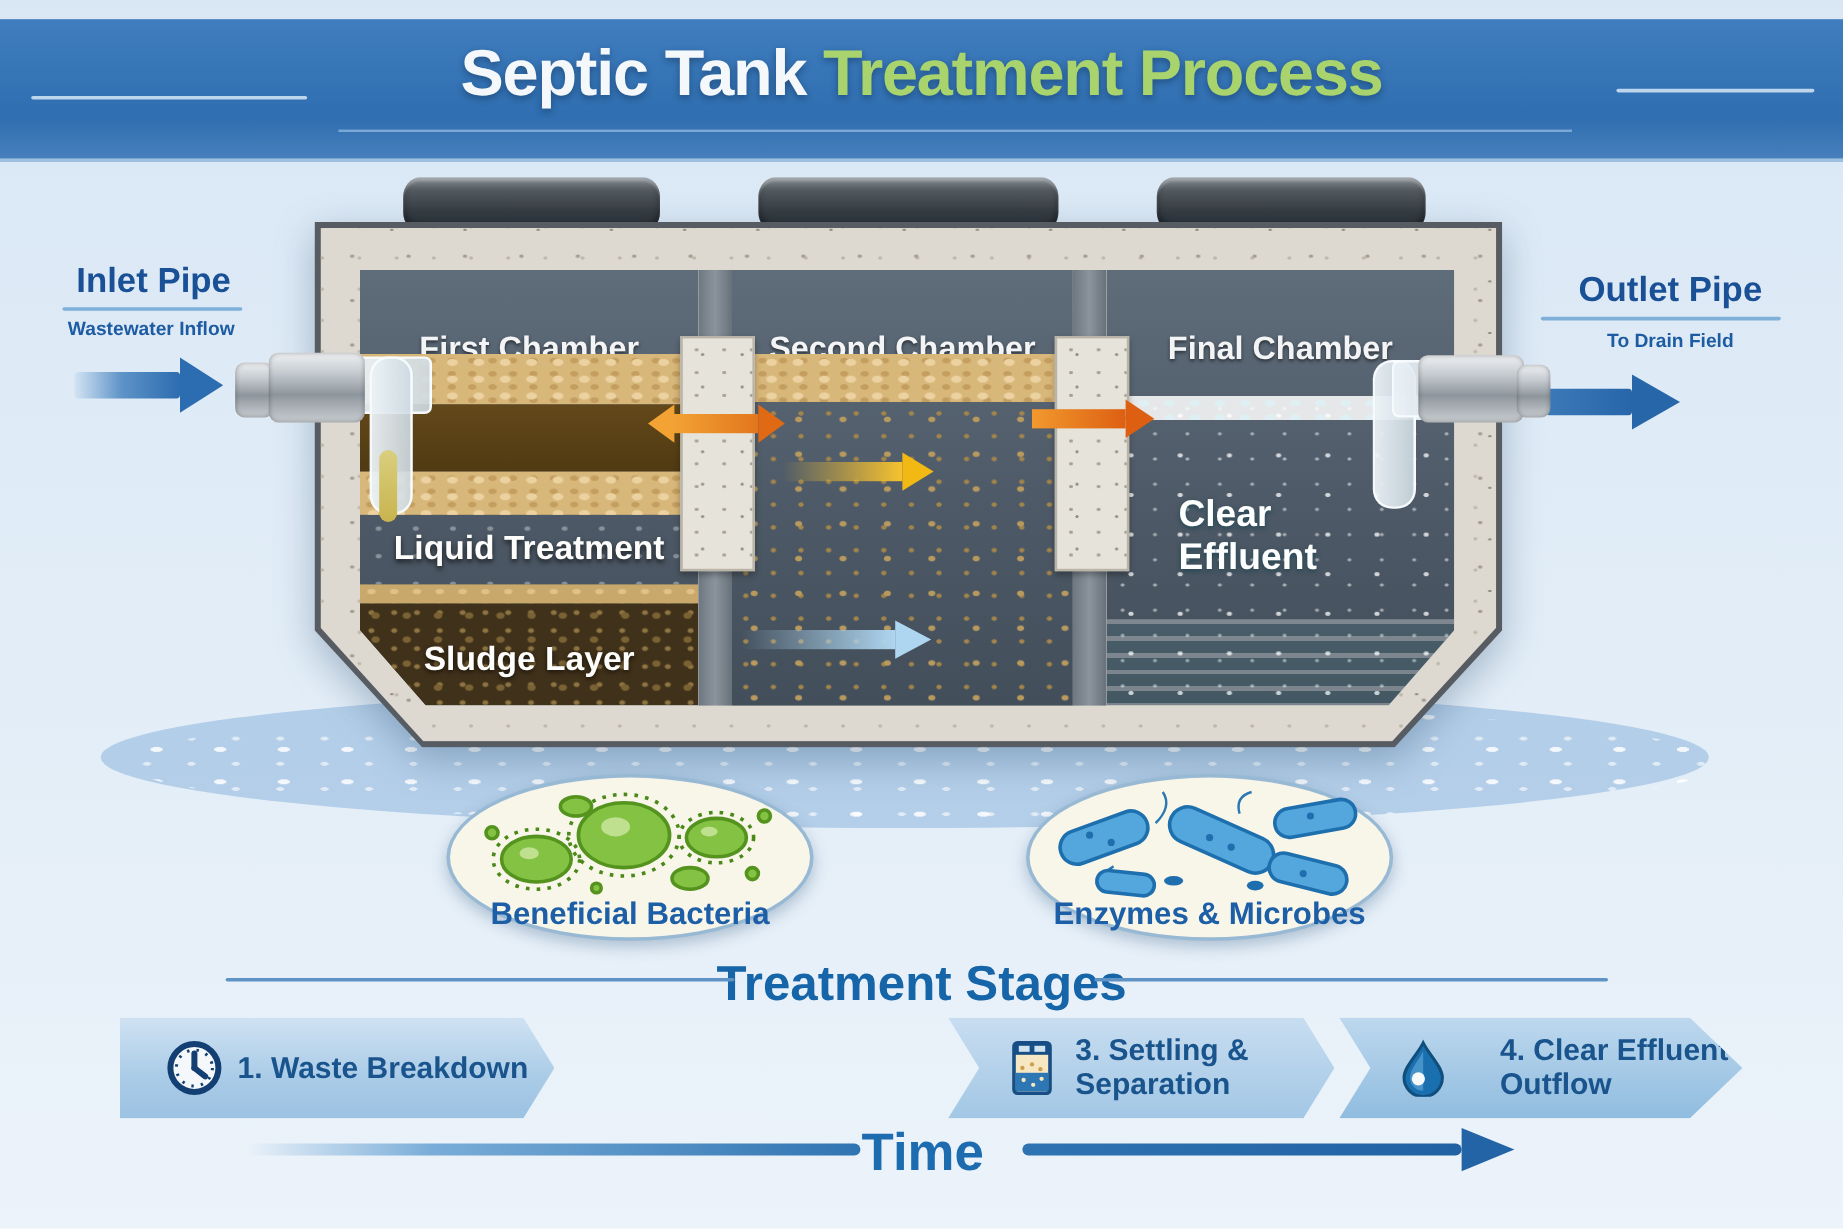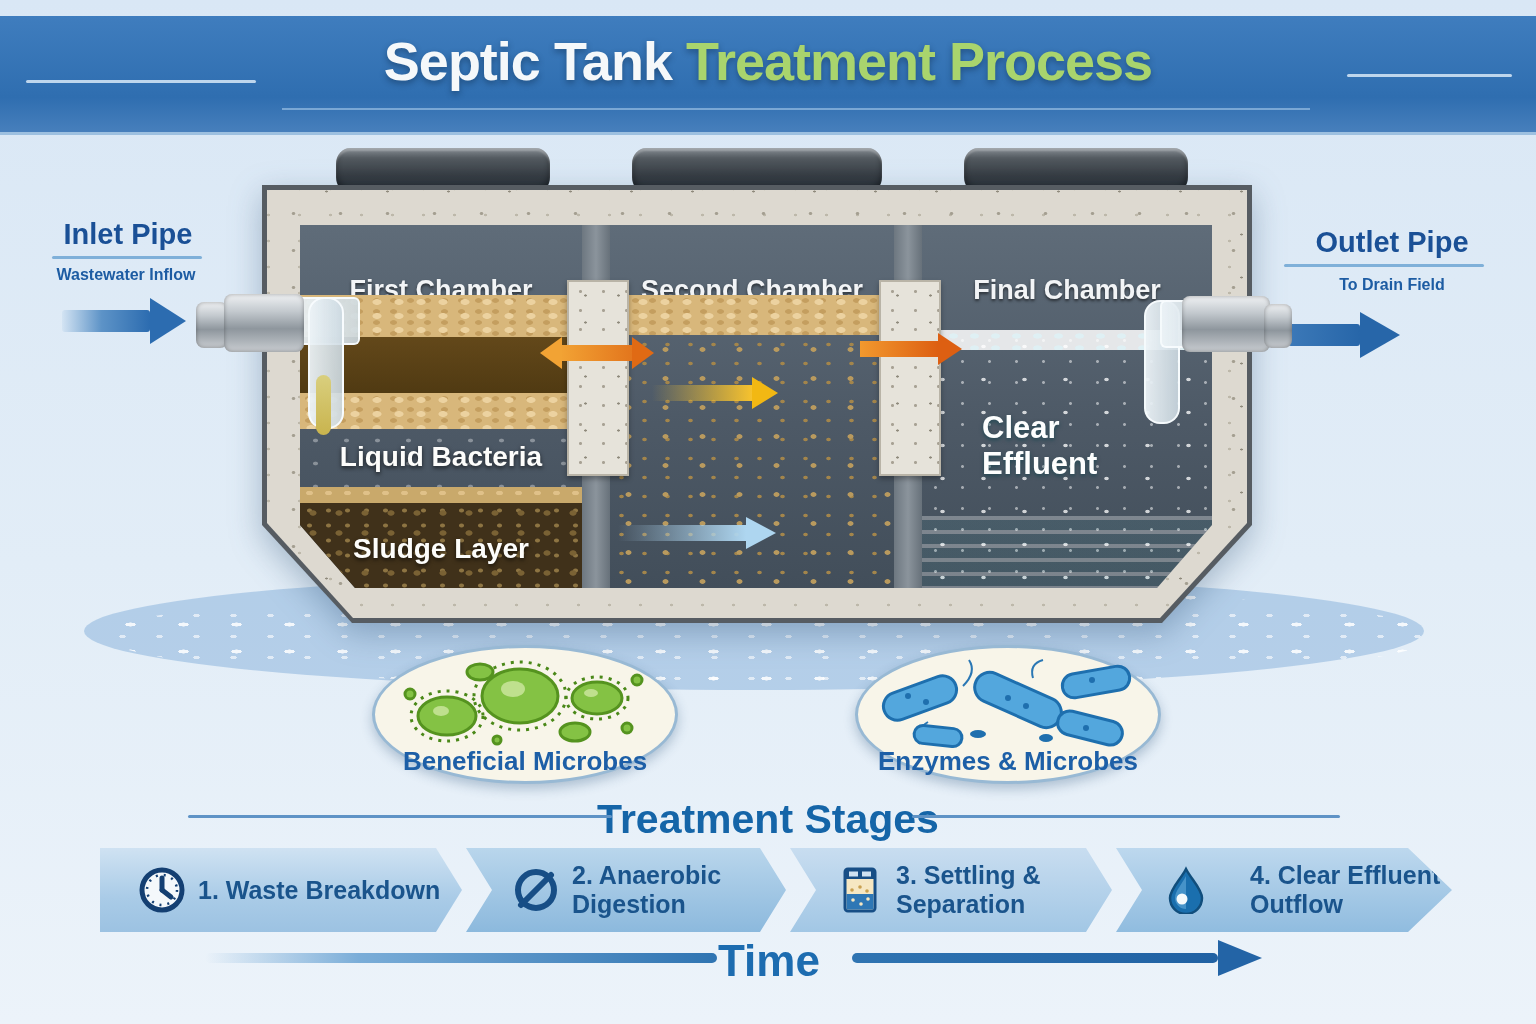--- a/index.html
+++ b/index.html
@@ -216,21 +216,21 @@
     <div class="divider div2"></div>
 
     <div class="chamber ch1">
       <div class="ch-name">First Chamber</div>
       <div class="foam" style="top:70px;height:42px;"></div>
       <div class="scum" style="top:112px;height:56px;"></div>
       <div class="foam" style="top:168px;height:36px;"></div>
       <div class="water1" style="top:204px;height:58px;"></div>
       <div class="band" style="top:262px;height:16px;"></div>
       <div class="sludge" style="top:278px;height:85px;"></div>
-      <div class="layer-label" style="top:216px;">Liquid Bacteria</div>
+      <div class="layer-label" style="top:216px;">Liquid Treatment</div>
       <div class="layer-label" style="top:308px;">Sludge Layer</div>
 
       <div class="tube" style="left:-4px;top:72px;width:60px;height:44px;border-radius:6px;"></div>
       <div class="tube tube-v" style="left:8px;top:72px;width:32px;height:128px;"></div>
       <div class="tube-liquid" style="left:16px;top:150px;width:15px;height:60px;"></div>
     </div>
 
     <div class="chamber ch2">
       <div class="ch-name">Second Chamber</div>
       <div class="foam" style="top:70px;height:40px;"></div>
@@ -292,21 +292,21 @@
           <circle cx="252" cy="24" r="5"></circle>
         <circle cx="242" cy="72" r="5"></circle>
           <circle cx="112" cy="84" r="4"></circle>
       </g>
       <g fill="#bfe08e">
           <ellipse cx="128" cy="33" rx="12" ry="8"></ellipse>
           <ellipse cx="56" cy="55" rx="8" ry="5"></ellipse>
           <ellipse cx="206" cy="37" rx="7" ry="4"></ellipse>
         </g>
     </svg>
-    <div class="oval-label">Beneficial Microbes</div>
+    <div class="oval-label">Beneficial Bacteria</div>
   </div>
 
   <div class="oval" style="left:855px;">
     <svg width="280" height="96" viewBox="0 0 280 96">
       <g stroke="#2a77b4" stroke-width="2" fill="none">
         <path d="M95 30 q14 -14 6 -26"></path>
           <path d="M165 22 q-4 -14 10 -18"></path>
         <path d="M205 60 q16 6 14 22"></path>
           <path d="M60 66 q-14 8 -8 22"></path>
       </g>
@@ -347,27 +347,20 @@
 
   <div class="stagebar">
     <div class="seg seg1">
       <svg class="ic" viewBox="0 0 48 48">
         <circle cx="24" cy="24" r="20" fill="#f4f8fb" stroke="#143f72" stroke-width="5"></circle>
         <circle cx="24" cy="24" r="15" fill="none" stroke="#143f72" stroke-width="2.5" stroke-dasharray="2 6"></circle>
         <line x1="24" y1="24" x2="24" y2="12" stroke="#143f72" stroke-width="5" stroke-linecap="round"></line>
         <line x1="24" y1="24" x2="33" y2="31" stroke="#143f72" stroke-width="5" stroke-linecap="round"></line>
       </svg>
       <span>1. Waste Breakdown</span>
-    </div>
-    <div class="seg seg2 seg-notch">
-      <svg class="ic" viewBox="0 0 48 48">
-        <circle cx="24" cy="24" r="18" fill="none" stroke="#174e86" stroke-width="6"></circle>
-        <line x1="9" y1="39" x2="39" y2="9" stroke="#174e86" stroke-width="6" stroke-linecap="round"></line>
-      </svg>
-      <span>2. Anaerobic Digestion</span>
     </div>
     <div class="seg seg3 seg-notch">
       <svg class="ic" viewBox="0 0 48 48">
         <rect x="9" y="3" width="30" height="42" rx="3" fill="#f6e7c2" stroke="#174e86" stroke-width="3"></rect>
         <rect x="9" y="3" width="30" height="10" fill="#174e86"></rect>
         <rect x="13" y="5.5" width="9" height="5" fill="#cfe2f2"></rect>
           <rect x="26" y="5.5" width="9" height="5" fill="#cfe2f2"></rect>
         <rect x="10.5" y="28" width="27" height="15.5" fill="#2e77b5"></rect>
         <circle cx="16" cy="24" r="1.8" fill="#c9a050"></circle>
           <circle cx="24" cy="21" r="1.8" fill="#c9a050"></circle>

